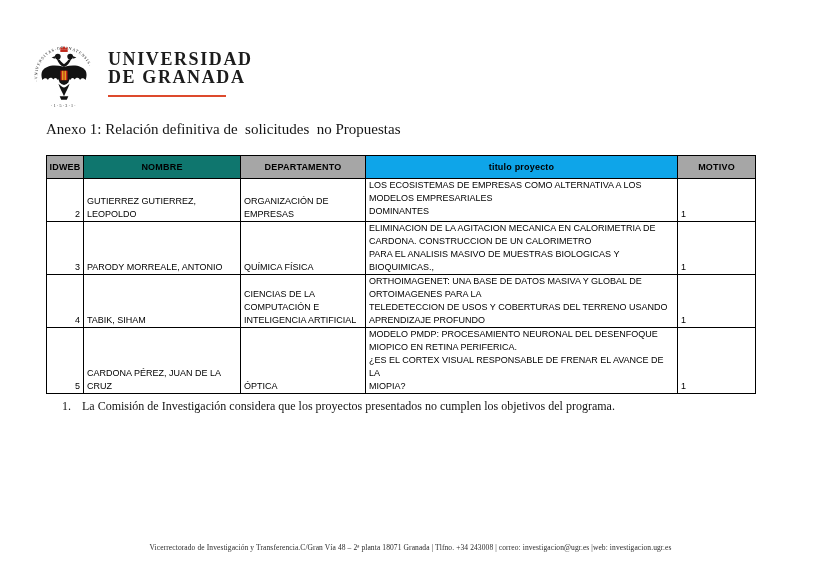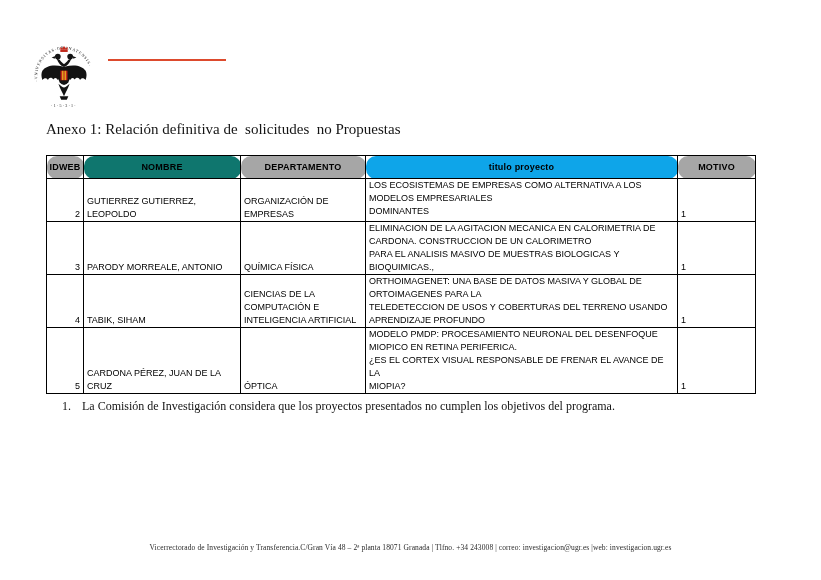--- a/index.html
+++ b/index.html
@@ -26,21 +26,21 @@
 
   
   table.main{
     position:absolute;left:46px;top:155px;width:709px;
     border-collapse:collapse;table-layout:fixed;
     font-size:9px;line-height:13px;color:#000;
   }
   table.main th,table.main td{border:1px solid #000;padding:0 3px;overflow:hidden;}
   table.main thead th{
     height:22px;font-size:9px;font-weight:bold;text-align:center;
-    letter-spacing:.2px;padding:0 2px;border-radius:10px;
+    letter-spacing:.2px;padding:0 2px;
   }
   td.c-id{text-align:right;vertical-align:bottom;padding-bottom:1px;}
   td.c-nombre,td.c-dep{vertical-align:bottom;white-space:pre-line;padding-bottom:1px;}
   td.c-titulo{vertical-align:top;white-space:pre-line;padding-top:0;margin-top:16px;}
   td.c-motivo{vertical-align:bottom;padding-bottom:1px;}
   tr.r1{height:43px;} tr.r2{height:52px;} tr.r3{height:52px;} tr.r4{height:57px;}
 
   
   .footnote{
     position:absolute;left:62px;top:399px;display:flex;
@@ -85,20 +85,22 @@
       <ellipse cx="50" cy="53" rx="10" ry="15" fill="#131313"></ellipse>
 
       <path d="M41,66 C44,75 47,79 50,86 C53,79 56,75 59,66 C55,70 52,72 50,72 C48,72 45,70 41,66 Z" fill="#131313"></path>
       <path d="M43,86 h14 l-2.5,6 h-9 z" fill="#131313"></path>
 
       <rect x="44.5" y="45" width="11" height="15" fill="#c22a1c" stroke="#7e1408" stroke-width="0.6"></rect>
       <rect x="47" y="45" width="2" height="15" fill="#e6b31e"></rect>
       <rect x="51" y="45" width="2" height="15" fill="#e6b31e"></rect>
     </svg>
     <div class="logo-text">
+      <div class="uni-line">UNIVERSIDAD</div>
+      <div class="uni-line">DE GRANADA</div>
       <div class="logo-underline" style="background: rgb(221, 74, 45);"></div>
     </div>
   </div>
 
   <div class="doc-title">Anexo 1: Relación definitiva de  solicitudes  no Propuestas</div>
 
   <table class="main">
     <colgroup>
       <col style="width:37px">
         <col style="width:157px">

